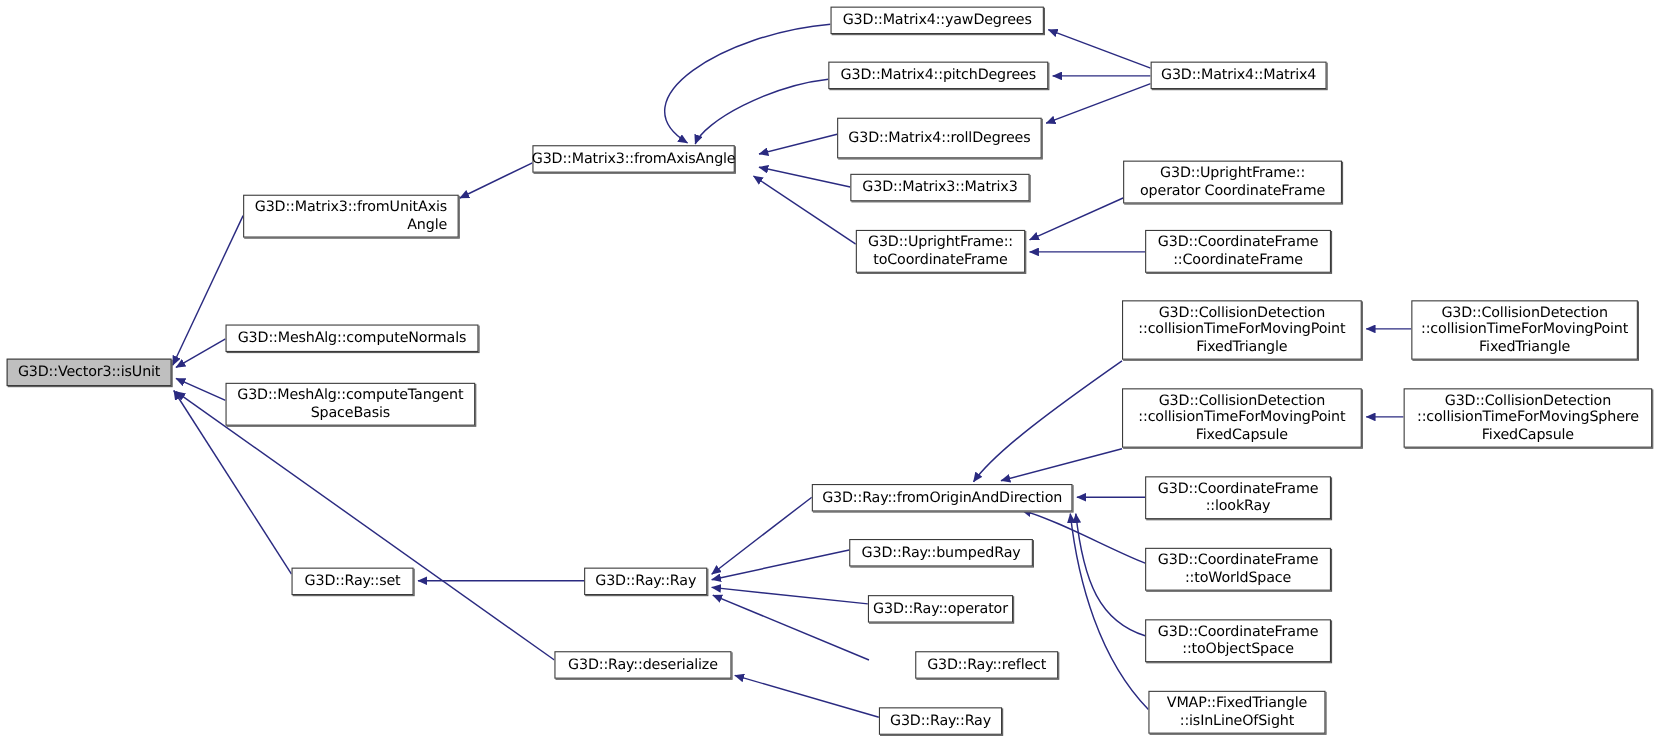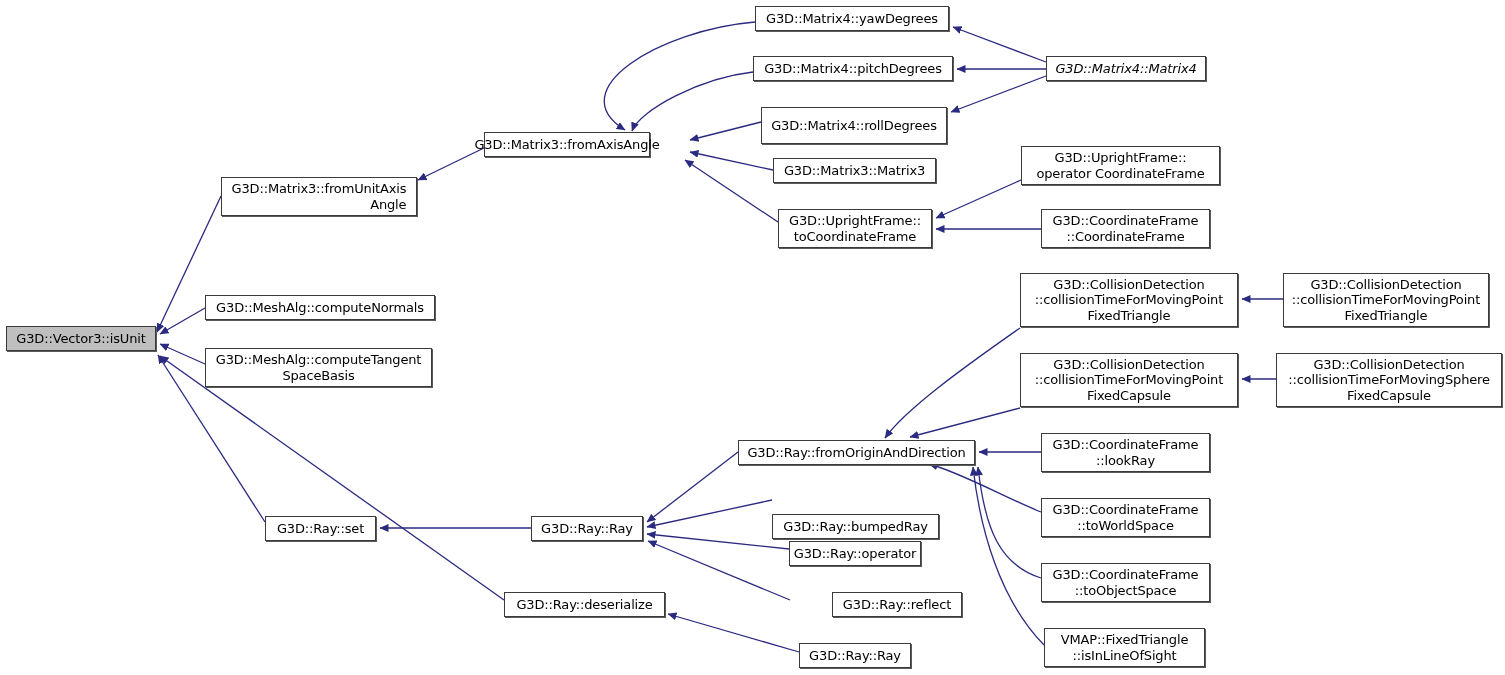--- a/index.html
+++ b/index.html
@@ -82,26 +82,26 @@
         <path d="M 799,652 L 668,614" fill="none" stroke="#2a2a80" stroke-width="1.3" marker-end="url(#arrowhead)"></path>
       </g>
   </svg>
   <div id="node-layer">
       <div class="node current" style="left: 6px; top: 326px; width: 150px; height: 25px;">G3D::Vector3::isUnit</div>
       <div class="node" style="left: 221px; top: 177px; width: 196px; height: 39px; text-align: right;">G3D::Matrix3::fromUnitAxis
 Angle</div>
       <div class="node" style="left: 205px; top: 295px; width: 230px; height: 25px;">G3D::MeshAlg::computeNormals</div>
       <div class="node" style="left: 205px; top: 348px; width: 227px; height: 39px;">G3D::MeshAlg::computeTangent
 SpaceBasis</div>
-      <div class="node" style="left: 484px; top: 132px; width: 166px; height: 25px;">G3D::Matrix3::fromAxisAngle</div>
+      <div class="node" style="left: 484px; top: 132px; width: 184px; height: 25px;">G3D::Matrix3::fromAxisAngle</div>
       <div class="node" style="left: 755px; top: 6px; width: 194px; height: 25px;">G3D::Matrix4::yawDegrees</div>
       <div class="node" style="left: 753px; top: 56px; width: 200px; height: 25px;">G3D::Matrix4::pitchDegrees</div>
       <div class="node" style="left: 761px; top: 107px; width: 186px; height: 37px;">G3D::Matrix4::rollDegrees</div>
       <div class="node" style="left: 773px; top: 158px; width: 163px; height: 25px;">G3D::Matrix3::Matrix3</div>
-      <div class="node" style="left: 1046px; top: 56px; width: 160px; height: 25px; font-style: italic;">G3D::Matrix4::Matrix4</div>
+      <div class="node" style="left: 1046px; top: 56px; width: 160px; height: 25px;">G3D::Matrix4::Matrix4</div>
       <div class="node" style="left: 778px; top: 209px; width: 154px; height: 39px;">G3D::UprightFrame::
 toCoordinateFrame</div>
       <div class="node" style="left: 1021px; top: 146px; width: 199px; height: 39px;">G3D::UprightFrame::
 operator CoordinateFrame</div>
       <div class="node" style="left: 1041px; top: 209px; width: 169px; height: 39px;">G3D::CoordinateFrame
 ::CoordinateFrame</div>
       <div class="node" style="left: 1020px; top: 273px; width: 218px; height: 54px;">G3D::CollisionDetection
 ::collisionTimeForMovingPoint
 FixedTriangle</div>
       <div class="node" style="left: 1283px; top: 273px; width: 206px; height: 54px;">G3D::CollisionDetection
@@ -117,19 +117,19 @@
       <div class="node" style="left: 1041px; top: 433px; width: 169px; height: 39px;">G3D::CoordinateFrame
 ::lookRay</div>
       <div class="node" style="left: 1041px; top: 498px; width: 169px; height: 39px;">G3D::CoordinateFrame
 ::toWorldSpace</div>
       <div class="node" style="left: 1041px; top: 563px; width: 169px; height: 39px;">G3D::CoordinateFrame
 ::toObjectSpace</div>
       <div class="node" style="left: 1044px; top: 628px; width: 161px; height: 39px;">VMAP::FixedTriangle
 ::isInLineOfSight</div>
       <div class="node" style="left: 265px; top: 516px; width: 111px; height: 25px;">G3D::Ray::set</div>
       <div class="node" style="left: 531px; top: 516px; width: 112px; height: 25px;">G3D::Ray::Ray</div>
-      <div class="node" style="left: 772px; top: 490px; width: 167px; height: 25px; margin-top: 24px;">G3D::Ray::bumpedRay</div>
+      <div class="node" style="left: 772px; top: 490px; width: 167px; height: 25px;">G3D::Ray::bumpedRay</div>
       <div class="node" style="left: 789px; top: 541px; width: 132px; height: 25px;">G3D::Ray::operator</div>
       <div class="node" style="left: 790px; top: 592px; width: 130px; height: 25px; margin-left: 42px;">G3D::Ray::reflect</div>
       <div class="node" style="left: 504px; top: 592px; width: 161px; height: 25px;">G3D::Ray::deserialize</div>
       <div class="node" style="left: 799px; top: 643px; width: 112px; height: 25px;">G3D::Ray::Ray</div>
     </div>
 </div>
 
 </body></html>

